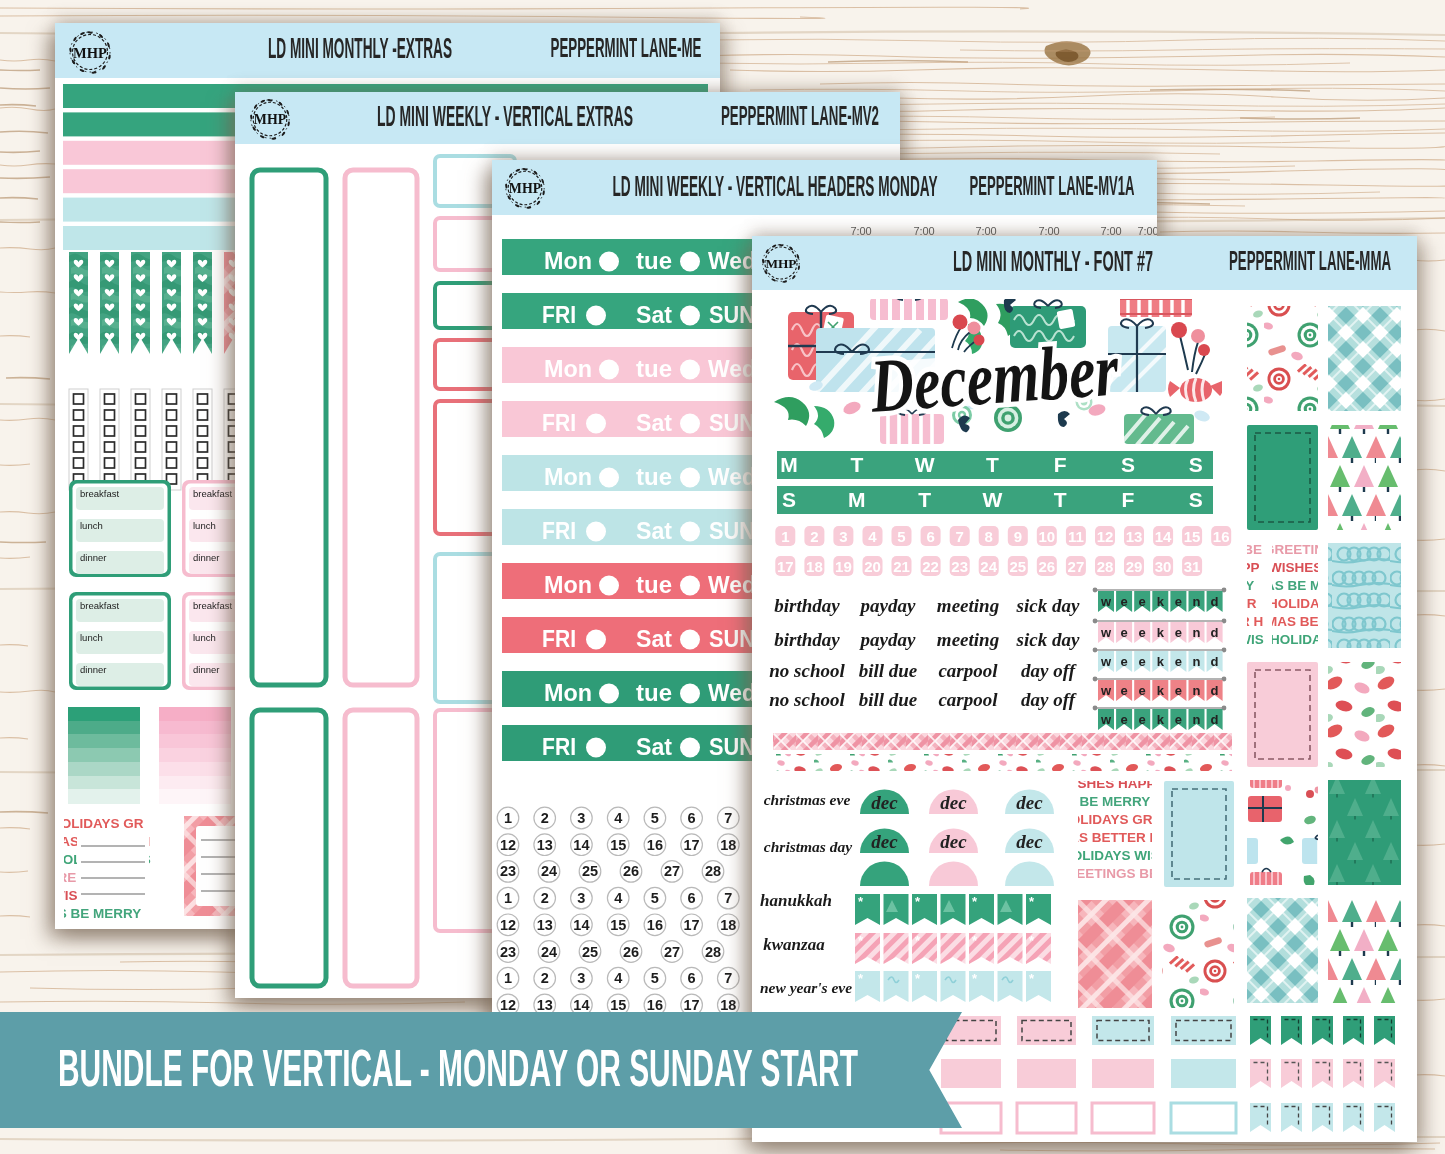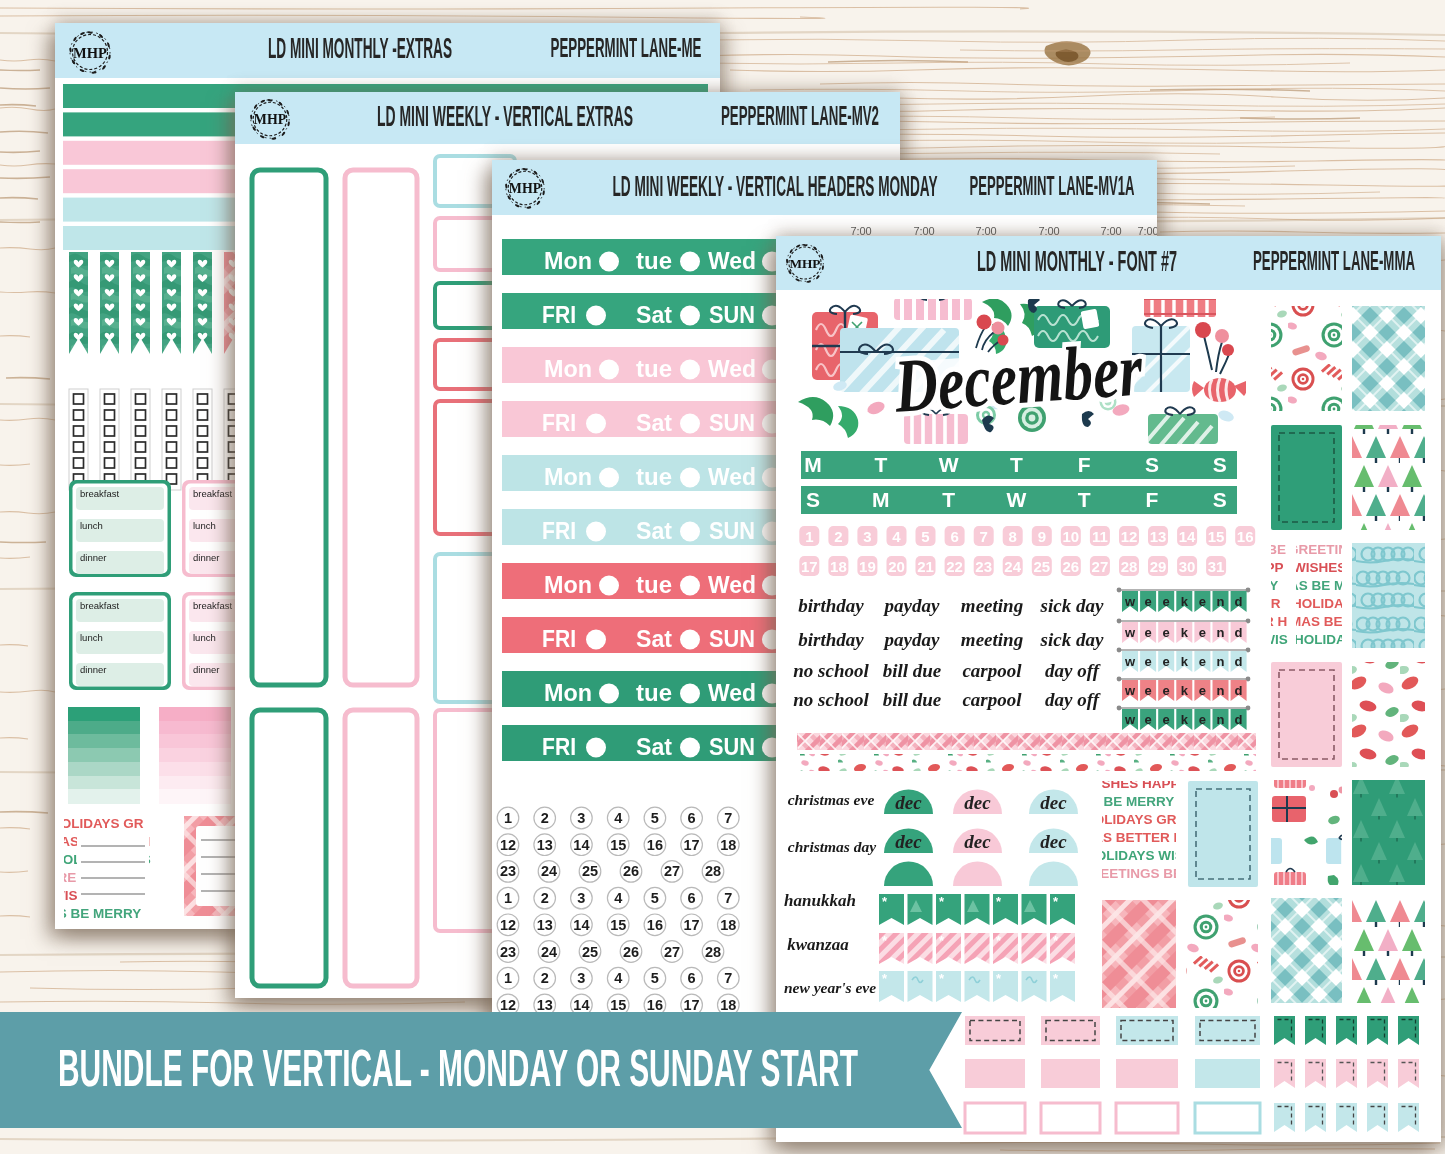--- a/index.html
+++ b/index.html
@@ -703,21 +703,21 @@
             <text x="89.4" y="794.9">14</text>
             <text x="126.2" y="794.9">15</text>
             <text x="162.9" y="794.9">16</text>
             <text x="199.6" y="794.9">17</text>
             <text x="236.3" y="794.9">18</text>
       </g>
     </g>
   </svg>
 </div>
 
-<div class="sheet" id="sheet4" style="left:776px;top:236px;">
+<div class="sheet" id="sheet4" style="left:752px;top:236px;">
 
   <div class="band" style="top:0;height:54px;"></div>
 
   <svg width="44" height="44" style="position:absolute;left:7px;top:5px">
         <use href="#mhp"></use>
       </svg>
 
   <svg width="665" height="54" style="position:absolute;left:0;top:0">
     <text x="301" y="35" text-anchor="middle" font-size="29" font-weight="bold" fill="#262626" textLength="200" lengthAdjust="spacingAndGlyphs">LD MINI MONTHLY - FONT #7</text>
     <text x="558" y="34" text-anchor="middle" font-size="27" font-weight="bold" fill="#262626" textLength="162" lengthAdjust="spacingAndGlyphs">PEPPERMINT LANE-MMA</text>

